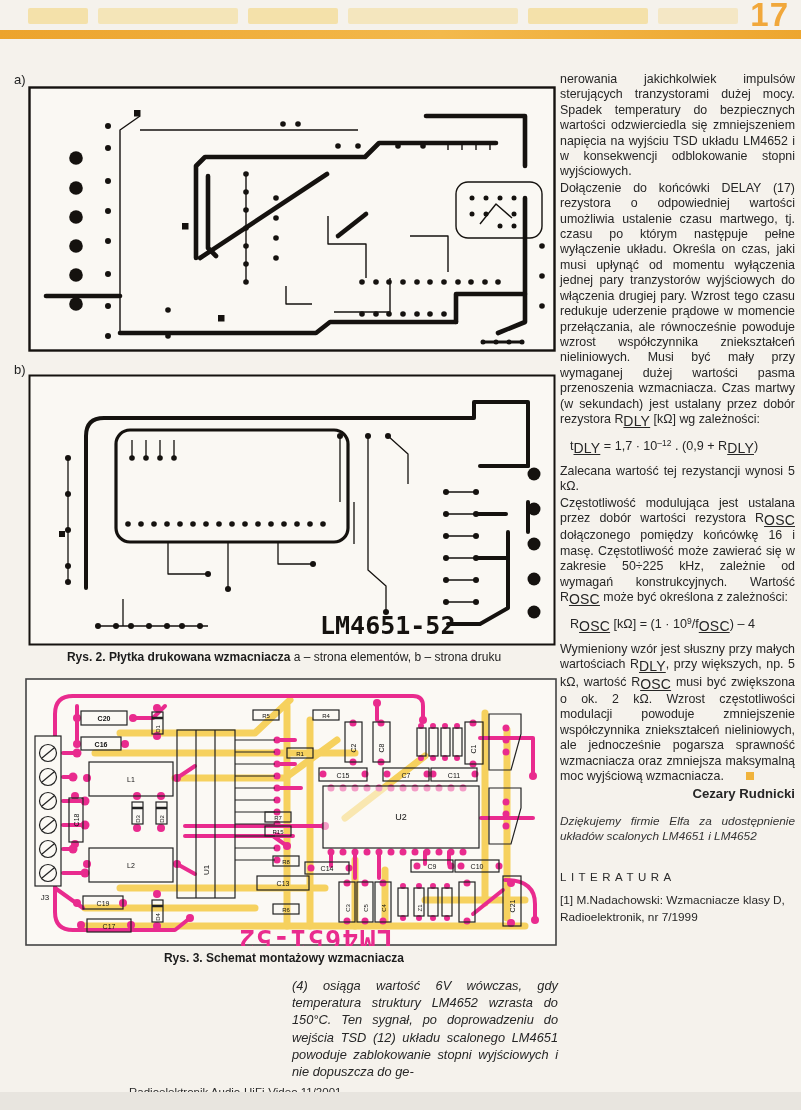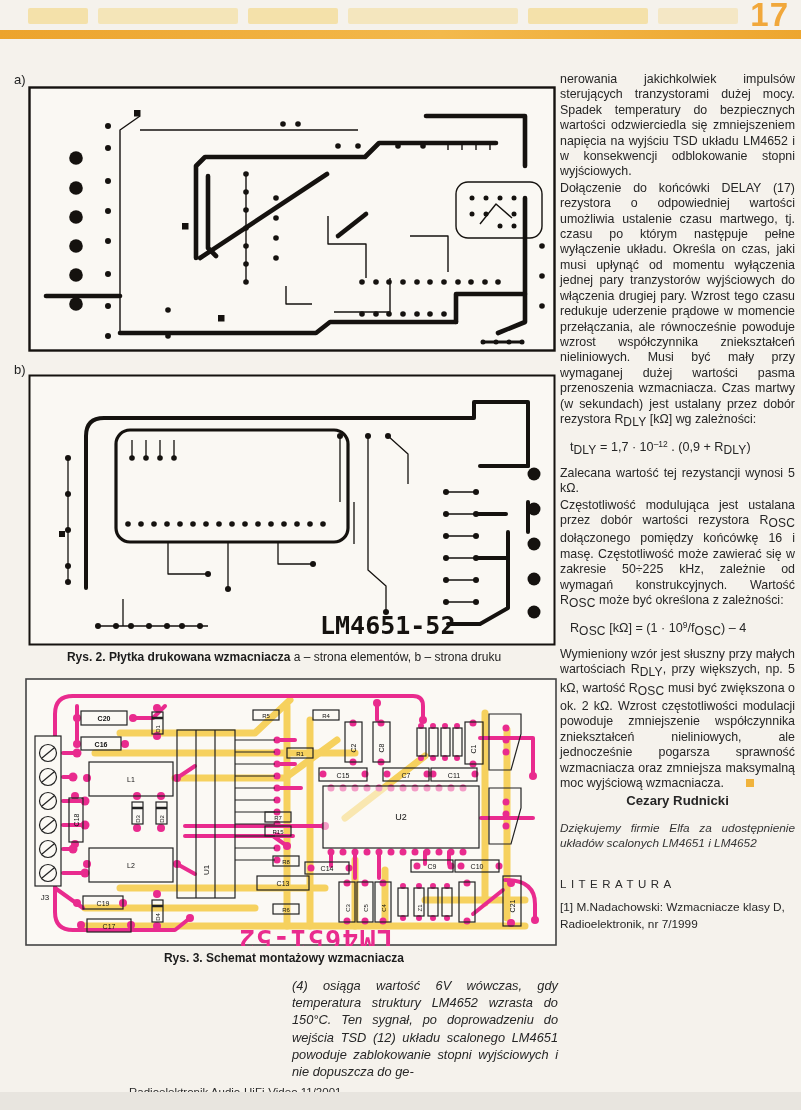--- a/index.html
+++ b/index.html
@@ -16,23 +16,23 @@
   .fig-label{position:absolute;font-size:13px;color:#222;}
   .figbox{position:absolute;}
   .figbox svg{display:block;width:100%;height:100%;}
   .caption{position:absolute;left:14px;width:540px;text-align:center;font-size:12px;color:#1c1c1c;}
   .caption b{font-weight:bold;}
 
   
   .rightcol{position:absolute;left:560px;top:72px;width:235px;font-size:12.4px;line-height:15.4px;color:#262626;text-align:justify;hyphens:auto;}
   .rightcol p{margin:0 0 1px 0;}
   .eq{margin:7px 0 7px 10px;text-align:left;font-size:12.6px;}
-  sub.sc{font-size:12px;vertical-align:-3px;letter-spacing:.2px;}
+  sub.sc{font-size:14px;vertical-align:-3px;letter-spacing:.2px;text-decoration:underline;}
   sup.sc{font-size:8.5px;vertical-align:4px;}
-  .author{font-weight:bold;font-size:13.2px;margin-top:2px;text-align:center;}
+  .author{font-weight:bold;font-size:13.2px;margin-top:2px;text-align:right;}
   .thanks{font-style:italic;font-size:11.8px;line-height:15px;margin-top:12px;color:#333;}
   .lit-head{margin-top:26px;font-size:11.5px;letter-spacing:4.5px;color:#2a2a2a;}
   .lit-ref{margin-top:7px;font-size:11.8px;line-height:16.5px;text-align:left;}
   .endmark{display:inline-block;width:8px;height:8px;background:#F0B33C;margin-left:22px;vertical-align:baseline;}
 
   
   .botcol{position:absolute;top:977px;font-size:12.8px;line-height:17.2px;color:#262626;text-align:justify;}
   .botcol-1{left:16px;width:262px;}
   .botcol-2{left:292px;width:266px;font-style:italic;}
 

